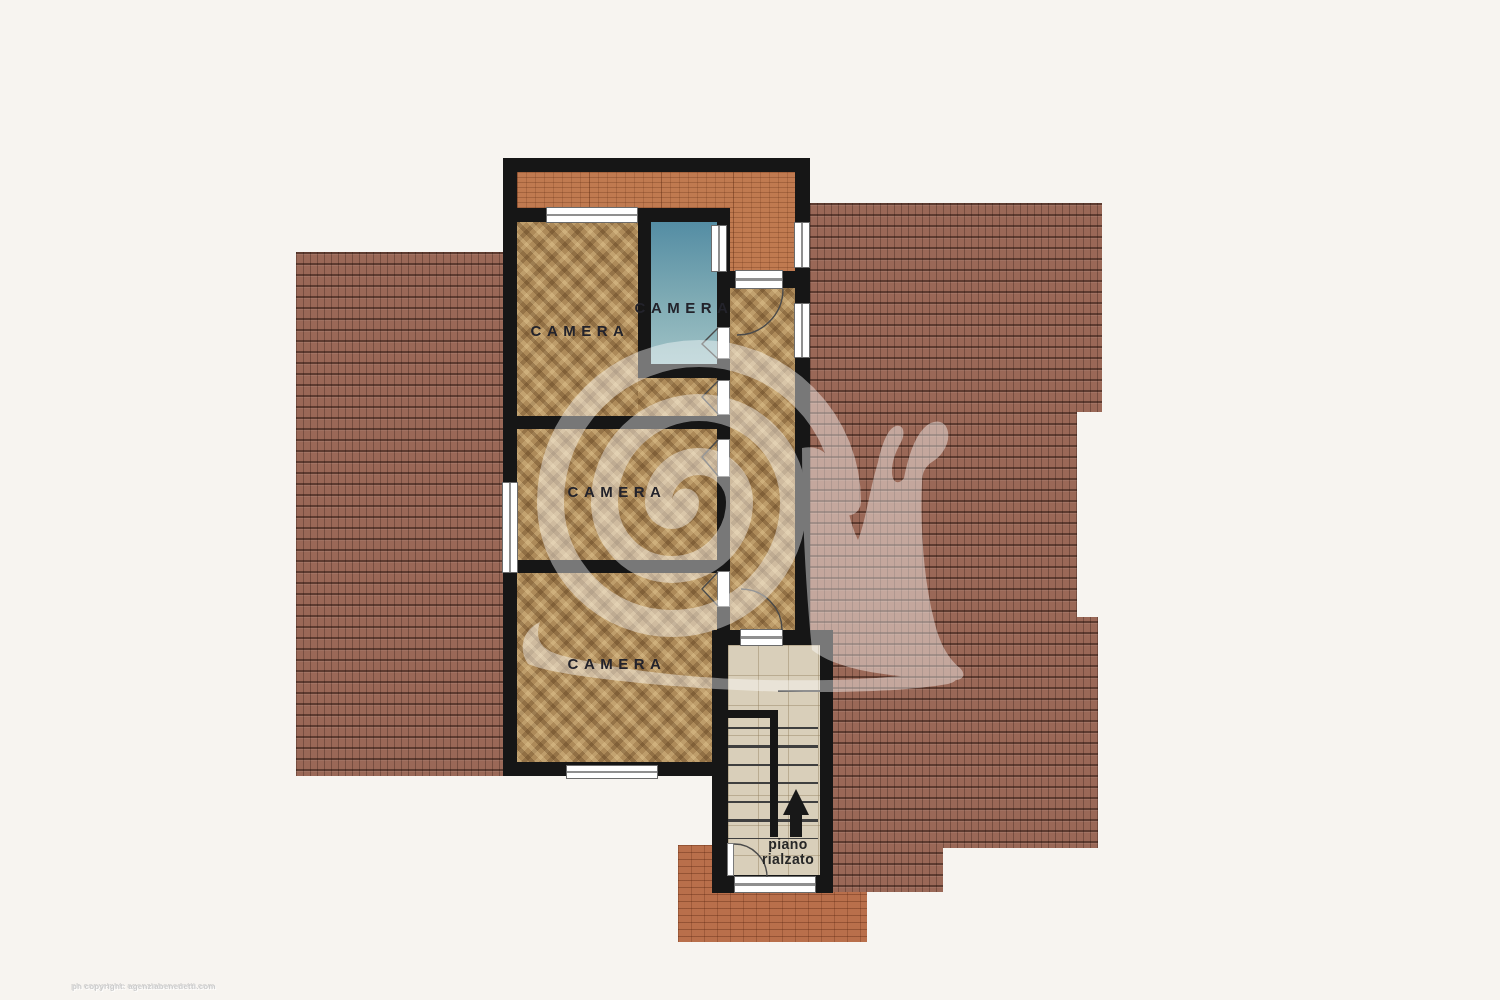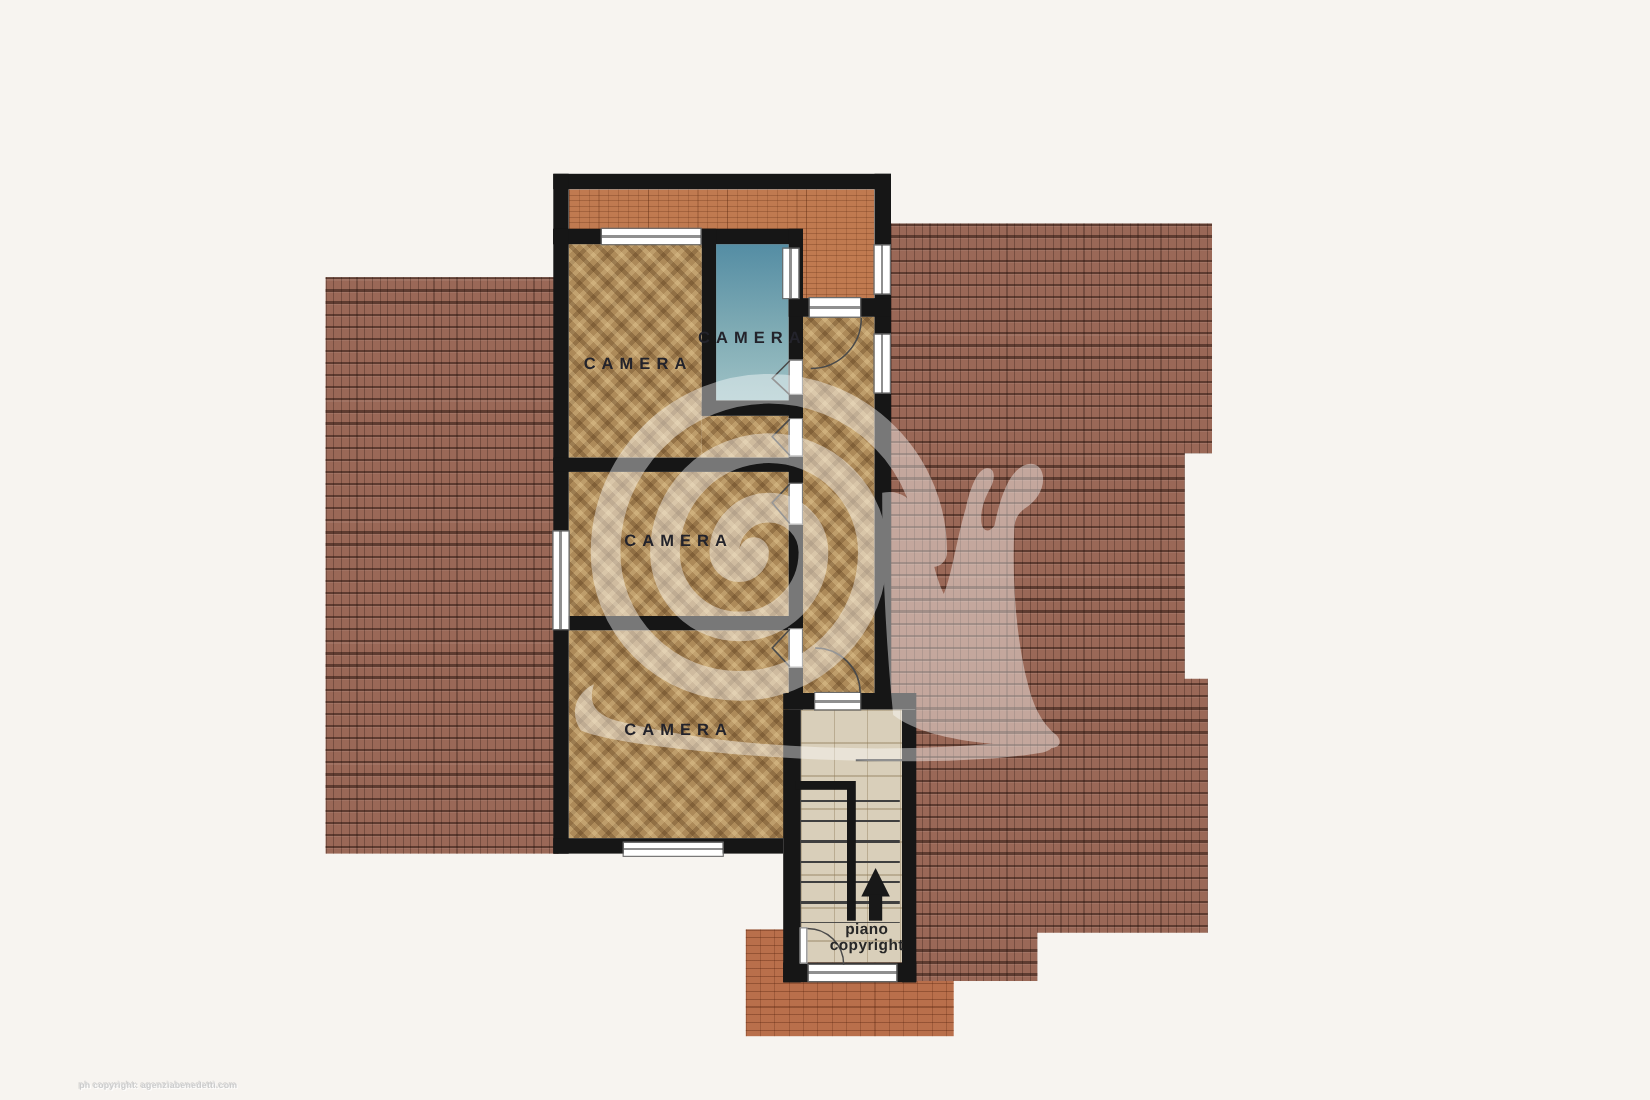--- a/index.html
+++ b/index.html
@@ -174,18 +174,18 @@
            C 806 590 802 520 802 448 Z"></path>
     </g>
   </svg>
 
   <div class="abs room-label" style="left:500px;top:322px;width:160px;">CAMERA</div>
   <div class="abs room-label" style="left:628px;top:299px;width:112px;">CAMERA</div>
   <div class="abs room-label" style="left:537px;top:483px;width:160px;">CAMERA</div>
   <div class="abs room-label" style="left:537px;top:655px;width:160px;">CAMERA</div>
   <div class="abs stairs-label" style="left:741px;top:837px;width:94px;">
     <div>piano</div>
-    <div>copyright</div>
+    <div>rialzato</div>
   </div>
 
 </div>
 
 <div class="abs copyright" style="left:72px;top:982px;">ph copyright: agenziabenedetti.com</div>
 
 </body></html>

